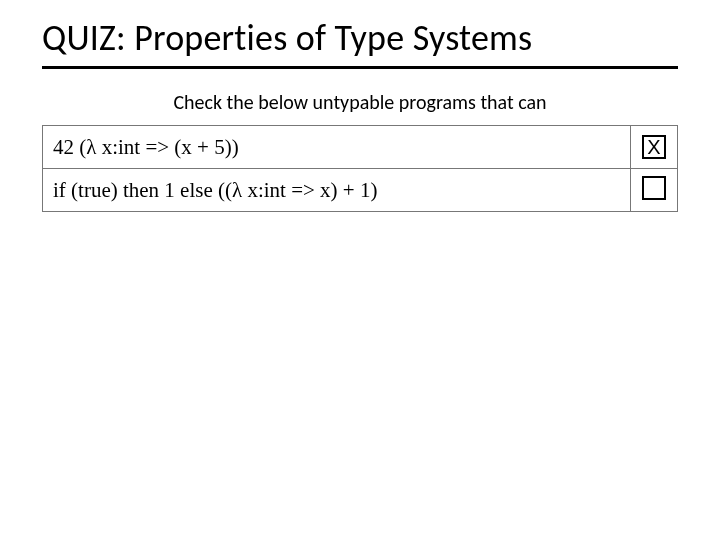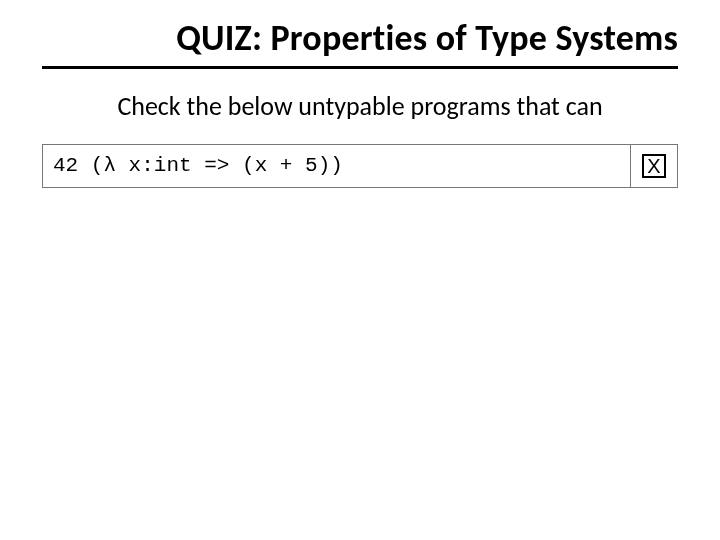--- a/index.html
+++ b/index.html
@@ -12,49 +12,49 @@
     color: #000;
   }
   .slide {
     width: 720px;
     height: 540px;
     box-sizing: border-box;
     padding: 16px 42px 20px 42px;
   }
   .title {
     font-size: 36px;
-    font-weight: 700;
-    text-align: right;
+    font-weight: 400;
+    text-align: left;
     margin: 0 0 6px 0;
     letter-spacing: 0.2px;
   }
   .hr {
     border: none;
     border-top: 3px solid #000;
     margin: 0 0 22px 0;
   }
   .prompt {
-    font-size: 26px;
+    font-size: 20px;
     text-align: center;
-    margin: 0 0 22px 0;
+    margin: 0 0 10px 0;
     line-height: 1.18;
     padding: 0 8px;
   }
   table.quiz {
     width: 100%;
     border-collapse: collapse;
     table-layout: fixed;
   }
   table.quiz td {
     border: 1px solid #777;
     padding: 8px 10px;
     vertical-align: middle;
   }
   table.quiz td.code {
-    font-family: Liberation Mono, monospace;
+    font-family: Liberation Serif, serif;
     font-size: 21px;
     line-height: 1.25;
     white-space: pre;
   }
   table.quiz td.chk {
     width: 46px;
     text-align: center;
     padding: 0;
   }
   .checkbox {
@@ -86,15 +86,21 @@
         <col>
         <col class="chkcol">
       </colgroup>
     <tbody>
         <tr>
       <td class="code">42 (λ x:int =&gt; (x + 5))</td>
       <td class="chk">
         <span class="checkbox">X</span>
       </td>
     </tr>
+    <tr>
+      <td class="code">if (true) then 1 else ((λ x:int =&gt; x) + 1)</td>
+      <td class="chk">
+        <span class="checkbox"></span>
+      </td>
+    </tr>
   </tbody>
     </table>
 </div>
 
 </body></html>

